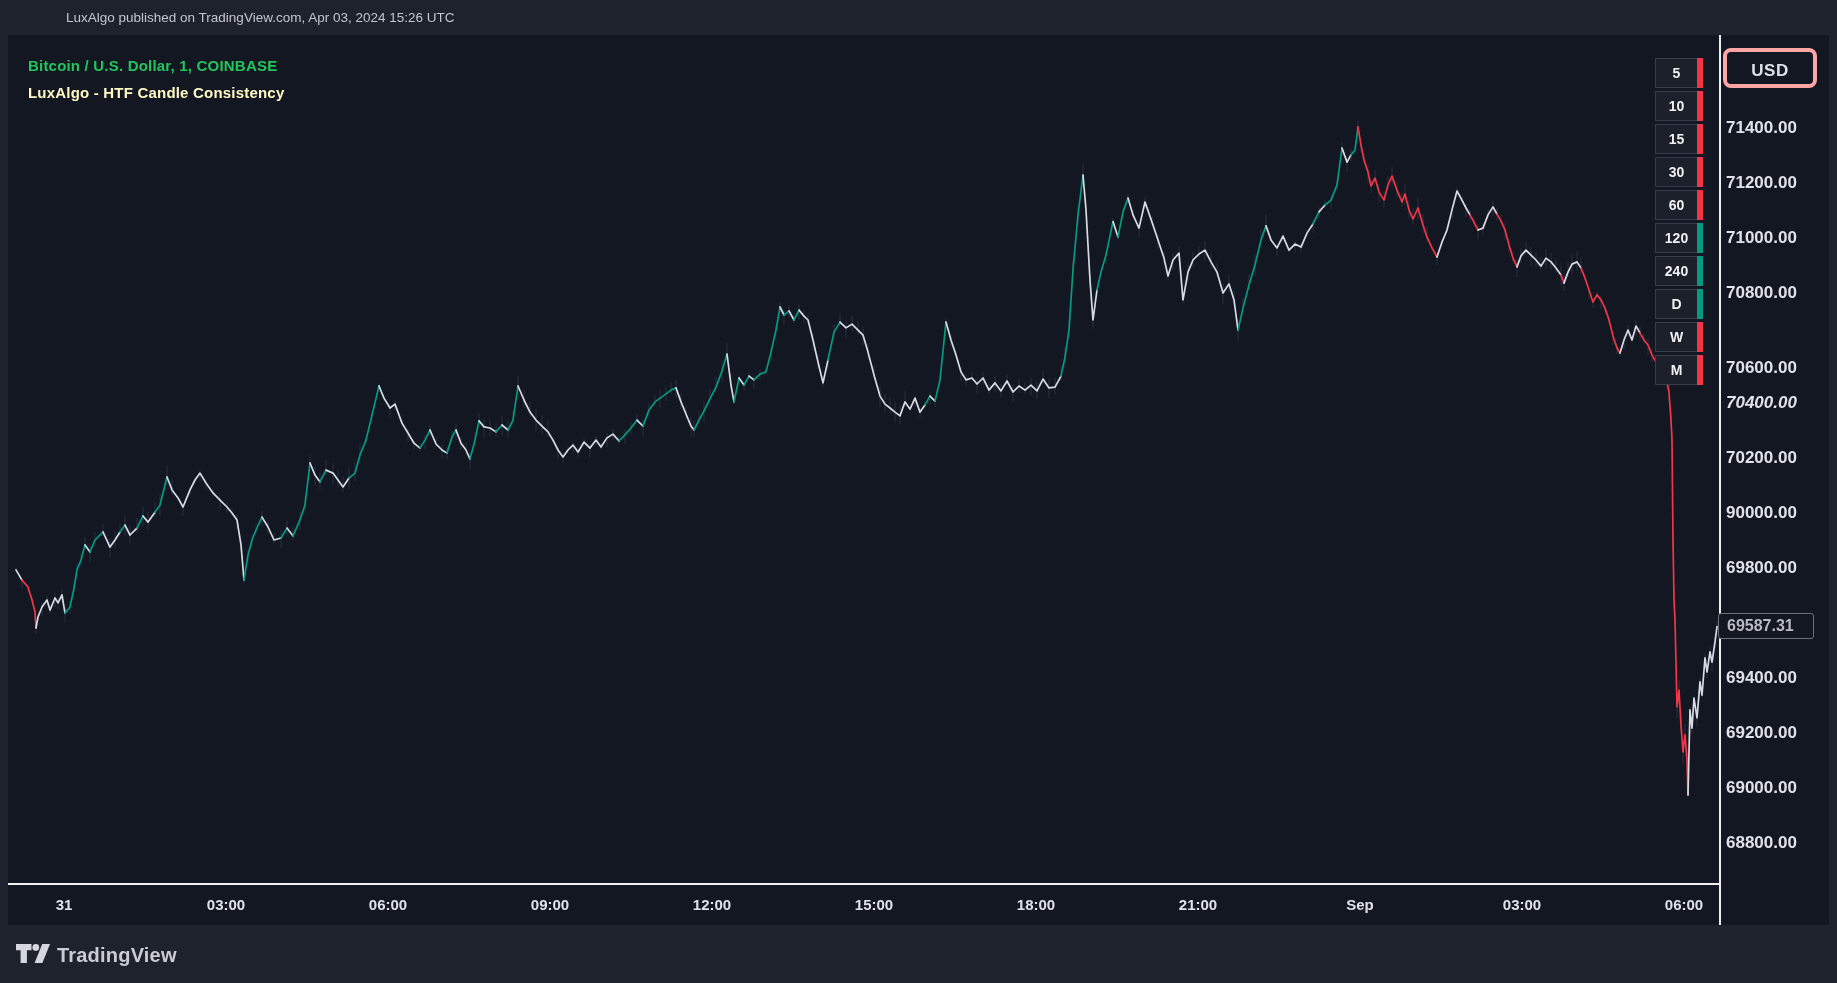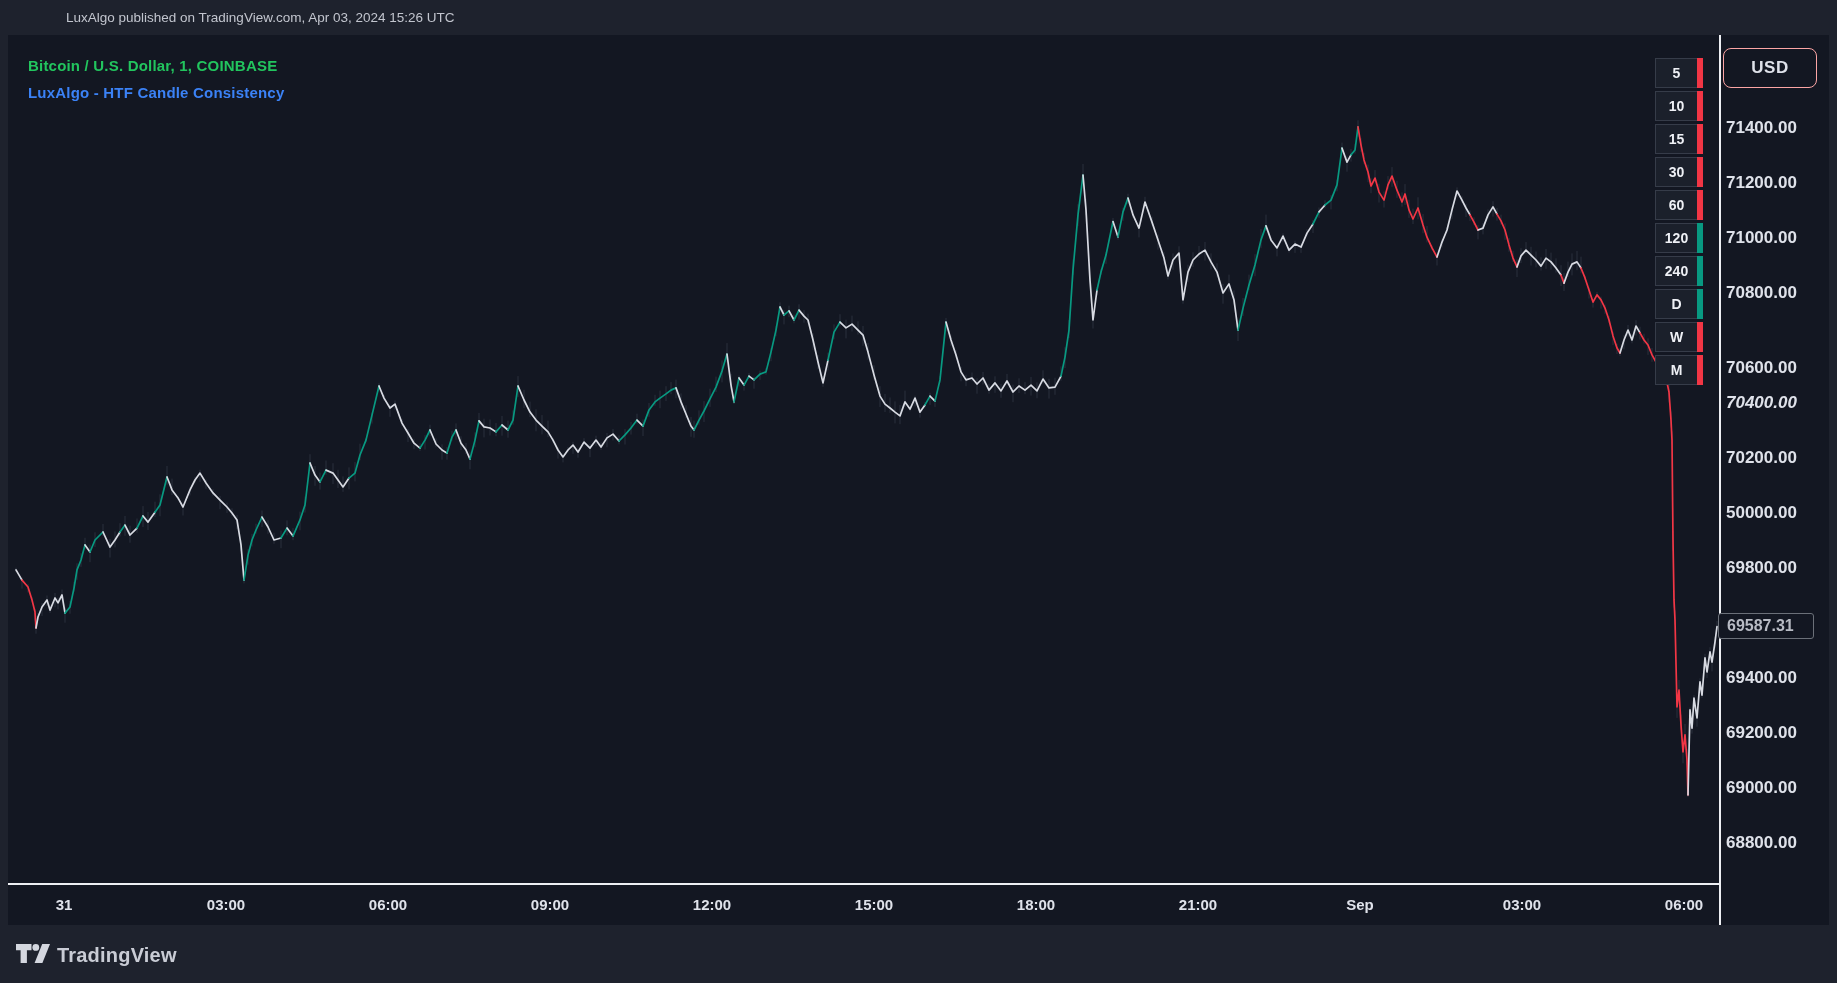--- a/index.html
+++ b/index.html
@@ -15,21 +15,21 @@
     color:#c2c5ce;font-size:13.5px;line-height:36px;
     padding-left:30px;box-sizing:border-box;z-index:2;margin-left:36px;
   }
   #chart-frame{
     left:8px;top:35px;width:1821px;height:890px;background:#131722;z-index:1;
   }
   #symbol-line{
     left:28px;top:57px;font-size:15px;font-weight:700;color:#22c55e;z-index:12;letter-spacing:.2px;
   }
   #indicator-line{
-    left:28px;top:84px;font-size:15px;font-weight:700;color:#3b82f6;z-index:12;letter-spacing:.2px;
+    left:28px;top:84px;font-size:15px;font-weight:700;color:#fef9c3;z-index:12;letter-spacing:.2px;
   }
   #overlay{left:0;top:0;z-index:5;pointer-events:none;}
   #widgets{left:0;top:0;width:1837px;height:983px;z-index:10;pointer-events:none;}
   .price-label{
     position:absolute;left:1726px;height:20px;line-height:20px;
     font-size:17px;font-weight:700;color:#dfe2ea;
   }
   .time-label{
     position:absolute;top:895px;width:96px;text-align:center;height:20px;line-height:20px;
     font-size:15px;font-weight:700;color:#dfe2ea;
@@ -37,21 +37,21 @@
   .htf-row{
     position:absolute;left:1655px;width:48px;height:30px;display:flex;
   }
   .htf-cell{
     flex:1;background:#1b202b;border:1px solid #363c49;border-right:none;
     color:#eef0f5;font-size:14px;font-weight:700;text-align:center;line-height:28px;
   }
   .htf-bar{width:6px;height:100%;}
   #usd-button{
     left:1723px;top:48px;width:94px;height:40px;box-sizing:border-box;
-    border:1px solid #fca5a5;border-radius:8px;background:#131722;
+    border:4px solid #fca5a5;border-radius:8px;background:#131722;
     color:#dfe2ea;font-size:17px;font-weight:700;text-align:center;line-height:38px;
     z-index:11;letter-spacing:.5px;
   }
   #last-price-label{
     left:1718px;top:613px;width:96px;height:26px;box-sizing:border-box;
     background:#131722;border:1px solid #6b7079;border-radius:3px;
     color:#b8bbc4;font-size:16px;font-weight:700;line-height:24px;padding-left:8px;
     z-index:11;
   }
   #footer{
@@ -514,21 +514,21 @@
   </svg>
 
 <div class="abs" id="widgets">
     <div class="price-label" style="top: 118px;">71400.00</div>
     <div class="price-label" style="top: 173px;">71200.00</div>
     <div class="price-label" style="top: 228px;">71000.00</div>
     <div class="price-label" style="top: 283px;">70800.00</div>
     <div class="price-label" style="top: 338px; margin-top: 20px;">70600.00</div>
     <div class="price-label" style="top: 393px; font-style: italic;">70400.00</div>
     <div class="price-label" style="top: 448px;">70200.00</div>
-    <div class="price-label" style="top: 503px;">50000.00</div>
+    <div class="price-label" style="top: 503px;">90000.00</div>
     <div class="price-label" style="top: 558px;">69800.00</div>
     <div class="price-label" style="top: 613px;">69600.00</div>
     <div class="price-label" style="top: 668px;">69400.00</div>
     <div class="price-label" style="top: 723px;">69200.00</div>
     <div class="price-label" style="top: 778px;">69000.00</div>
     <div class="price-label" style="top: 833px;">68800.00</div>
     <div class="time-label" style="left: 16px;">31</div>
     <div class="time-label" style="left: 178px;">03:00</div>
     <div class="time-label" style="left: 340px;">06:00</div>
     <div class="time-label" style="left: 502px;">09:00</div>

